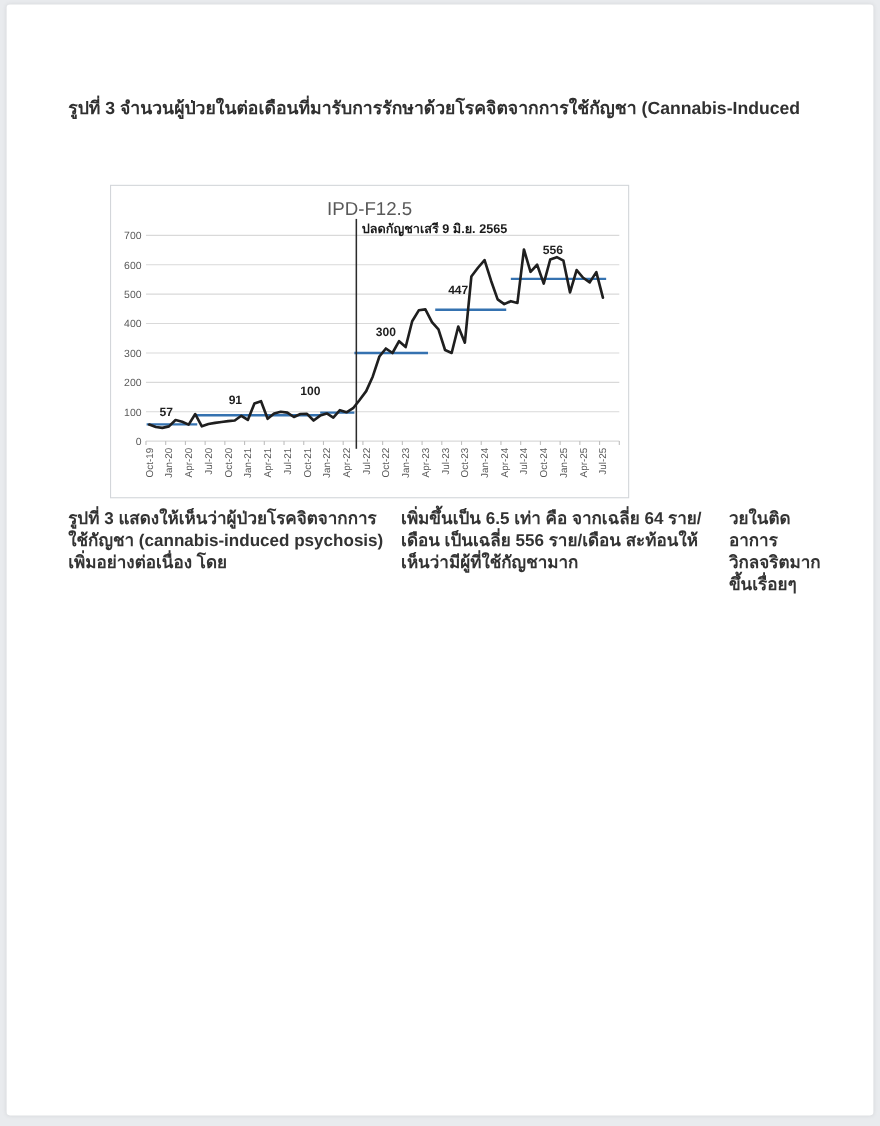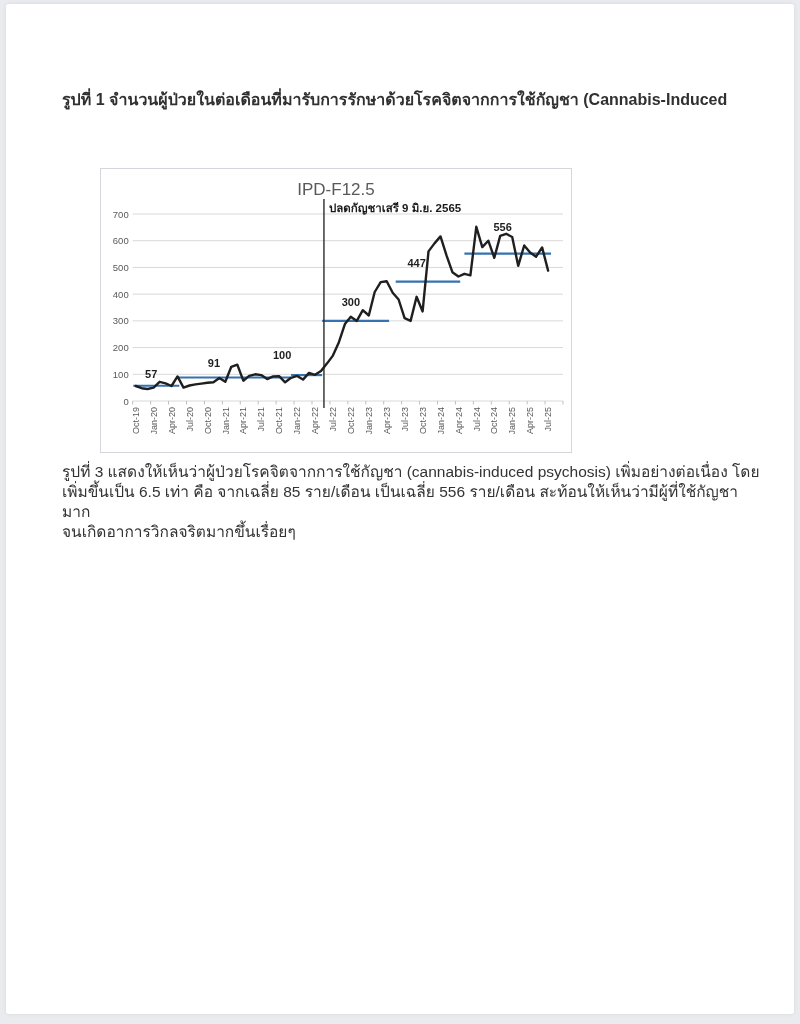--- a/index.html
+++ b/index.html
@@ -21,32 +21,32 @@
     display:flex;flex-direction:column;gap:21px;
     color:#303030;
   }
   .chart-box{
     position:absolute;left:94px;top:164px;width:470px;height:283px;
     background:#fff;border:1px solid #d3d6da;
   }
   .chart-box svg{display:block;}
   .bodytext{
     position:absolute;left:56px;top:458px;width:700px;
-    font-size:15.5px;font-weight:400;line-height:20px;
-    display:flex;flex-direction:column;
+    font-size:15.5px;font-weight:700;line-height:20px;
+    display:flex;flex-direction:row;gap:13px;
     color:#333333;
   }
 </style>
 </head>
 <body>
 
 <div class="page">
 
   <div class="heading">
-    <div>รูปที่ 1 จำนวนผู้ป่วยในต่อเดือนที่มารับการรักษาด้วยโรคจิตจากการใช้กัญชา (Cannabis-Induced</div>
+    <div>รูปที่ 3 จำนวนผู้ป่วยในต่อเดือนที่มารับการรักษาด้วยโรคจิตจากการใช้กัญชา (Cannabis-Induced</div>
   </div>
 
   <div class="chart-box">
     <svg id="chart-svg" width="468" height="281" viewBox="0 0 468 281">
       <g id="chart-dyn">
           <line x1="31.7" y1="232" x2="462" y2="232" stroke="#d9d9d9" stroke-width="1"></line>
           <text x="27.7" y="235.5" text-anchor="end" font-size="9.5" fill="#595959">0</text>
           <line x1="31.7" y1="205.28571428571428" x2="462" y2="205.28571428571428" stroke="#d9d9d9" stroke-width="1"></line>
           <text x="27.7" y="208.78571428571428" text-anchor="end" font-size="9.5" fill="#595959">100</text>
           <line x1="31.7" y1="178.57142857142856" x2="462" y2="178.57142857142856" stroke="#d9d9d9" stroke-width="1"></line>
@@ -125,17 +125,17 @@
           <text x="315.5784722222222" y="98.42142857142858" text-anchor="middle" font-size="11" font-weight="600" fill="#1f1f1f">447</text>
           <text x="401.6384722222222" y="62.09" text-anchor="middle" font-size="11" font-weight="600" fill="#1f1f1f">556</text>
         </g>
       <text x="235" y="26" text-anchor="middle" font-size="17" fill="#595959">IPD-F12.5</text>
       <text id="event-annotation" x="227.94444444444443" y="43" text-anchor="start" font-size="11.5" font-weight="bold" fill="#1a1a1a">ปลดกัญชาเสรี 9 มิ.ย. 2565</text>
     </svg>
   </div>
 
   <div class="bodytext">
     <div>รูปที่ 3 แสดงให้เห็นว่าผู้ป่วยโรคจิตจากการใช้กัญชา (cannabis-induced psychosis) เพิ่มอย่างต่อเนื่อง โดย</div>
-    <div>เพิ่มขึ้นเป็น 6.5 เท่า คือ จากเฉลี่ย 85 ราย/เดือน เป็นเฉลี่ย 556 ราย/เดือน  สะท้อนให้เห็นว่ามีผู้ที่ใช้กัญชามาก</div>
-    <div>จนเกิดอาการวิกลจริตมากขึ้นเรื่อยๆ</div>
+    <div>เพิ่มขึ้นเป็น 6.5 เท่า คือ จากเฉลี่ย 64 ราย/เดือน เป็นเฉลี่ย 556 ราย/เดือน  สะท้อนให้เห็นว่ามีผู้ที่ใช้กัญชามาก</div>
+    <div>วยในติดอาการวิกลจริตมากขึ้นเรื่อยๆ</div>
   </div>
 
 </div>
 
 </body></html>

